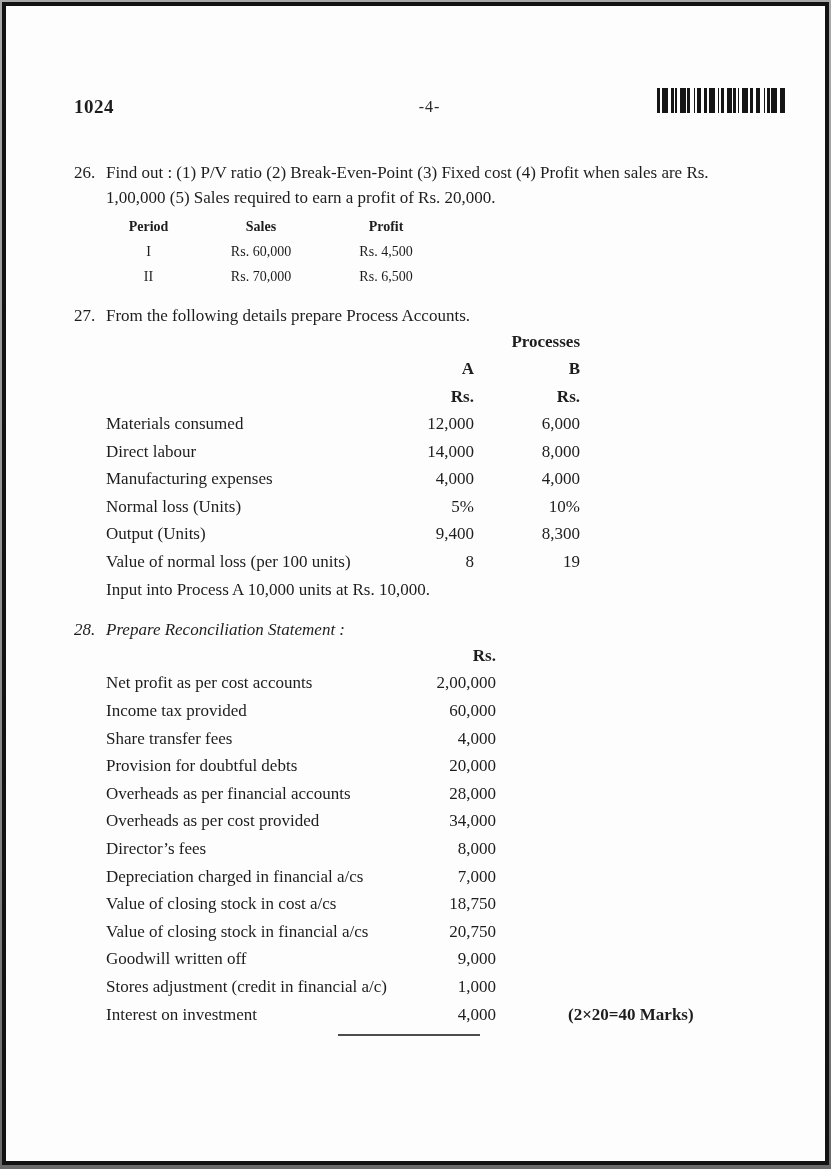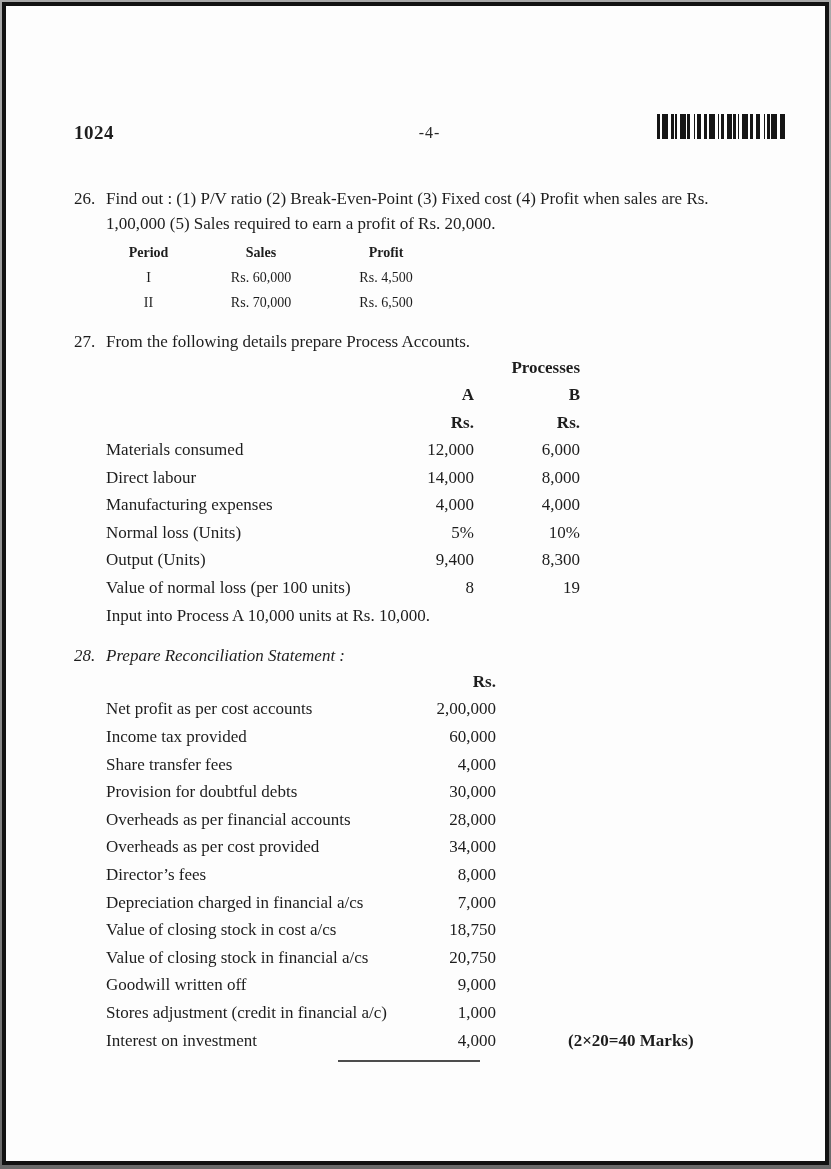--- a/index.html
+++ b/index.html
@@ -10,21 +10,21 @@
   }
   .sheet{
     position:absolute;top:2px;left:2px;right:2px;bottom:4px;
     border:4px solid #121212;background:#fdfdfd;box-sizing:border-box;
   }
   .content{
     position:relative;height:100%;box-sizing:border-box;
     padding:0 40px 0 68px;color:#1d1d1d;font-size:17px;
   }
   
-  .header-row{display:flex;align-items:flex-start;margin-top:108px;}
+  .header-row{display:flex;align-items:flex-start;margin-top:82px;}
   .h-left{flex:1;padding-top:8px;}
   .h-center{padding-top:10px;font-size:16px;letter-spacing:1px;color:#2a2a2a;}
   .h-right{flex:1;display:flex;justify-content:flex-end;}
   .paper-code{font-weight:bold;font-size:19px;letter-spacing:.5px;}
   .barcode{width:128px;height:25px;display:flex;font-size:0;}
   
   .question{display:flex;line-height:25px;}
   .q26{margin-top:42px;}
   .q27{margin-top:14px;}
   .q28{margin-top:14px;font-style:italic;}
@@ -231,21 +231,21 @@
           <td class="num">60,000</td>
           <td></td>
         </tr>
         <tr>
           <td class="lbl">Share transfer fees</td>
           <td class="num">4,000</td>
           <td></td>
         </tr>
         <tr>
           <td class="lbl">Provision for doubtful debts</td>
-          <td class="num">30,000</td>
+          <td class="num">20,000</td>
           <td></td>
         </tr>
         <tr>
           <td class="lbl">Overheads as per financial accounts</td>
           <td class="num">28,000</td>
           <td></td>
         </tr>
         <tr>
           <td class="lbl">Overheads as per cost provided</td>
           <td class="num">34,000</td>

